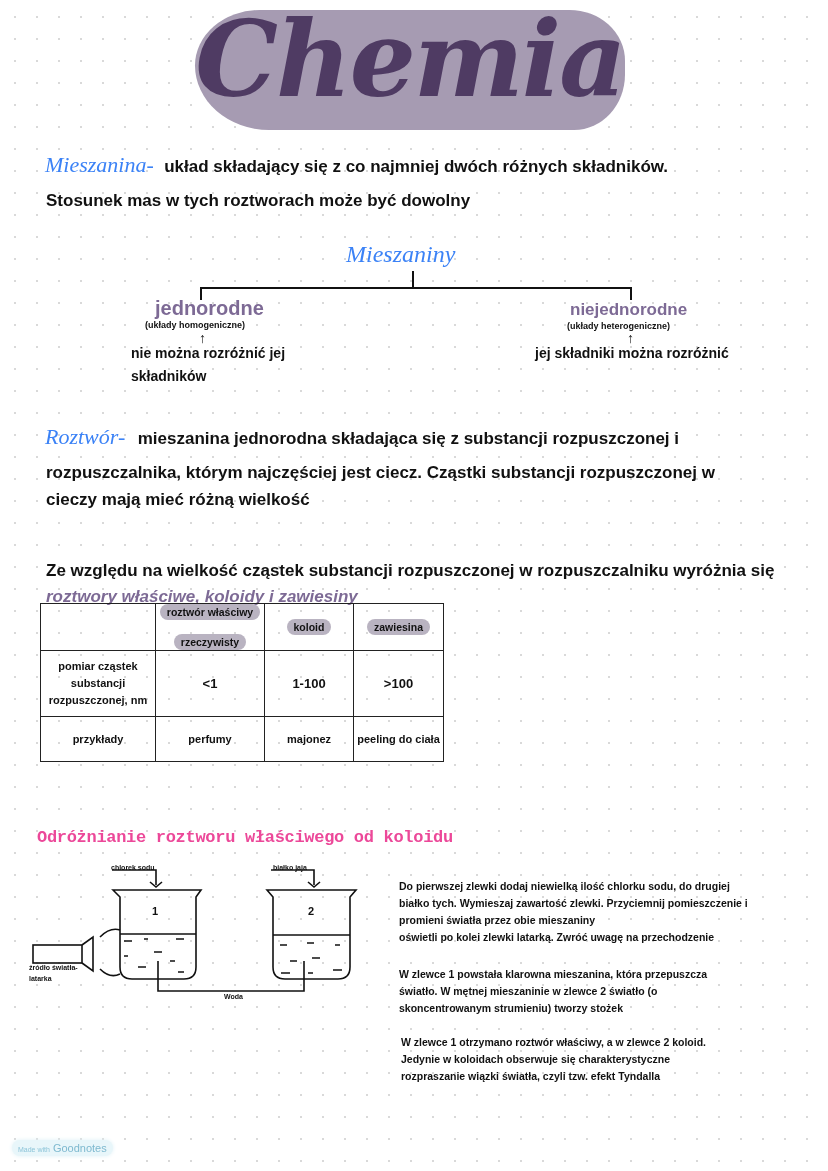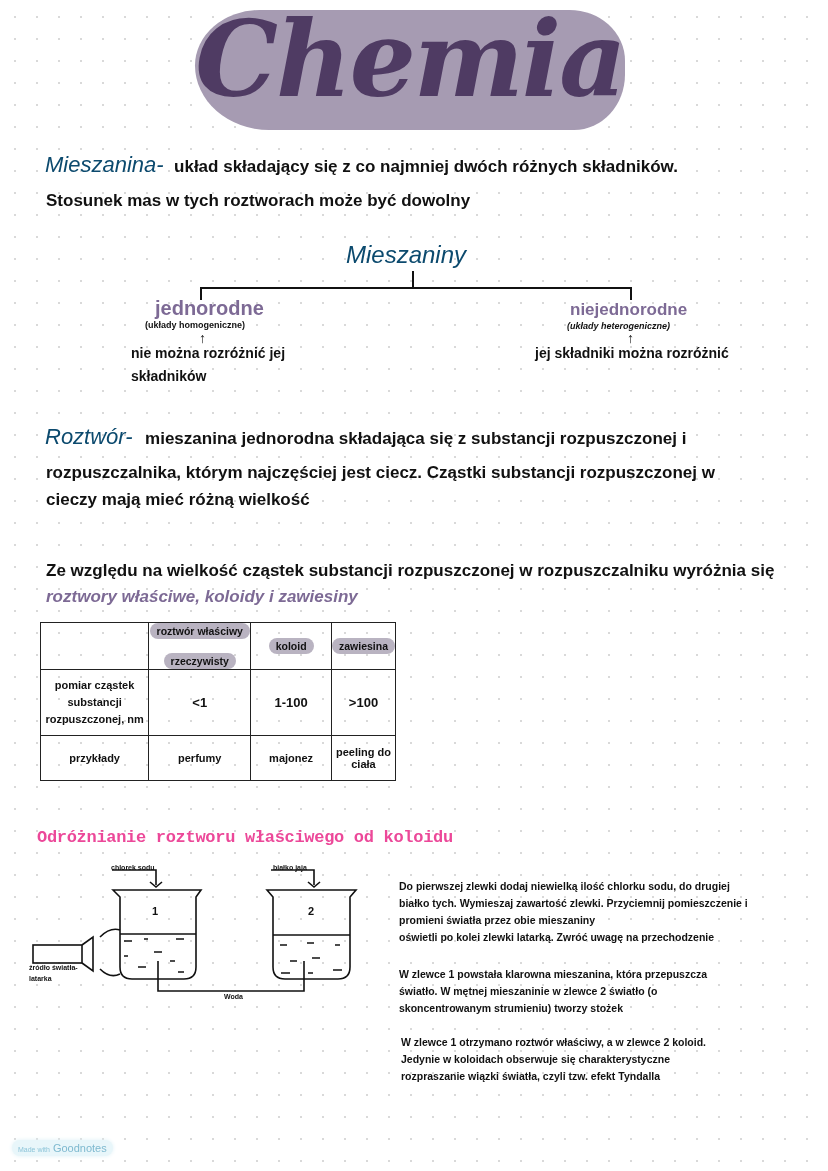--- a/index.html
+++ b/index.html
@@ -17,28 +17,28 @@
   .title-wrap { left: 195px; top: 2px; width: 430px; height: 128px; }
   .title-bg {
     position: absolute; inset: 8px 0 0 0; background: #a69bb2; border-radius: 70px 60px 55px 80px / 60px 55px 60px 70px;
   }
   .title-text {
     position: absolute; left: 0; right: 0; top: -6px; text-align: center;
     font-family: "DejaVu Serif", serif; font-style: italic; font-weight: bold;
     font-size: 104px; color: #4f3b63; letter-spacing: -2px; line-height: 128px;
   }
   .script {
-    font-family: Liberation Sans, sans-serif; font-style: italic; color: #0c4a6e; font-weight: normal;
+    font-family: Liberation Serif, serif; font-style: italic; color: #3b82f6; font-weight: normal;
   }
   .body-bold { font-weight: bold; font-size: 17px; color: #111; }
   .purple { color: #7d6a95; }
   
   .line { background: #111; position: absolute; }
   
-  table.cmp { border-collapse: collapse; position: absolute; left: 40px; top: 622px; width: 356px; }
+  table.cmp { border-collapse: collapse; position: absolute; left: 40px; top: 603px; width: 404px; }
   table.cmp td { border: 1.5px solid #222; text-align: center; vertical-align: middle; font-weight: bold; font-size: 11px; color: #111; padding: 0; }
   .pill { background: #b9b3c1; border-radius: 9px; padding: 1px 7px; display: inline-block; font-size: 10.5px; line-height: 14px; }
   .h2 {
     font-family: Liberation Mono, monospace; font-weight: bold; font-size: 17px; color: #ec4899; letter-spacing: -0.3px;
   }
   .small { font-size: 10.5px; font-weight: bold; line-height: 17px; color: #111; }
   .tiny { font-size: 7px; font-weight: bold; color: #111; }
   .badge {
     left: 12px; top: 1140px; background: #e8f6fa; border-radius: 8px; padding: 2px 6px;
     font-size: 7px; color: #8cc4d8; box-shadow: 0 0 4px #e0f1f7;
@@ -65,21 +65,21 @@
 <div class="line" style="left:200px; top:287px; width:2px; height:13px;"></div>
 <div class="line" style="left:630px; top:287px; width:2px; height:13px;"></div>
 
 <div class="abs" style="left:155px; top:297px; font-size:20px; font-weight:bold; color:#7d6a95;">jednorodne</div>
 <div class="abs tiny" style="left:145px; top:320px; font-size:9px;">(układy homogeniczne)</div>
 <div class="abs" style="left:199px; top:330px; font-size:14px;">↑</div>
 <div class="abs body-bold" style="left:131px; top:345px; font-size:14px;">nie można rozróżnić jej</div>
 <div class="abs body-bold" style="left:131px; top:368px; font-size:14px;">składników</div>
 
 <div class="abs" style="left:570px; top:300px; font-size:17px; font-weight:bold; color:#7d6a95;">niejednorodne</div>
-<div class="abs tiny" style="left:567px; top:321px; font-size:9px;font-style:italic;">(układy heterogeniczne)</div>
+<div class="abs tiny" style="left:567px; top:321px; font-size:9px;">(układy heterogeniczne)</div>
 <div class="abs" style="left:627px; top:330px; font-size:14px;">↑</div>
 <div class="abs body-bold" style="left:535px; top:345px; font-size:14px;">jej składniki można rozróżnić</div>
 
 <div class="abs" style="left:45px; top:424px; white-space:nowrap;">
   <span class="script" style="font-size:22px;">Roztwór-</span>
   <span class="body-bold" style="margin-left:8px;">mieszanina jednorodna składająca się z substancji rozpuszczonej i</span>
 </div>
 <div class="abs body-bold" style="left:46px; top:463px; white-space:nowrap;">rozpuszczalnika, którym najczęściej jest ciecz. Cząstki substancji rozpuszczonej w</div>
 <div class="abs body-bold" style="left:46px; top:490px;">cieczy mają mieć różną wielkość</div>
 

